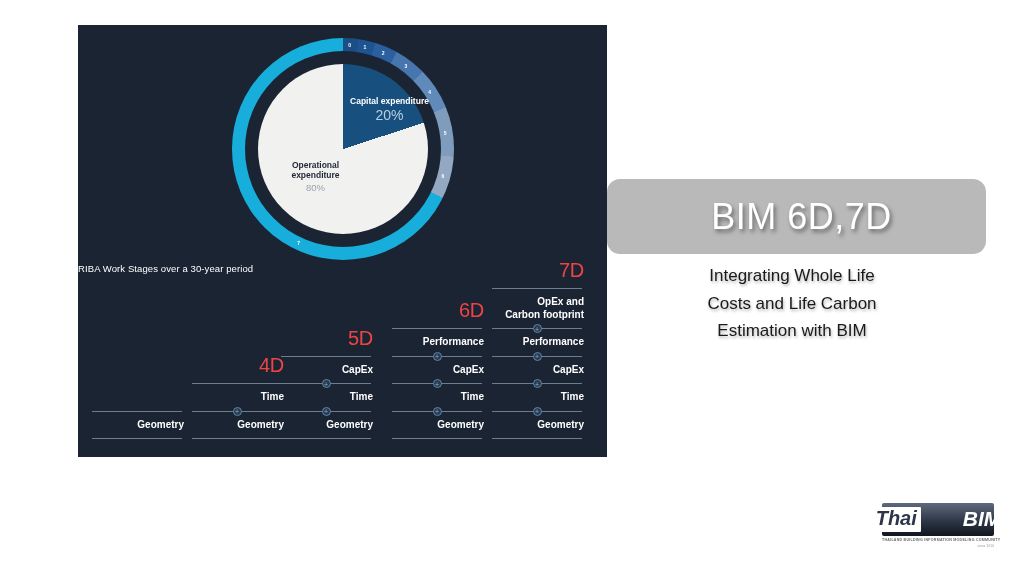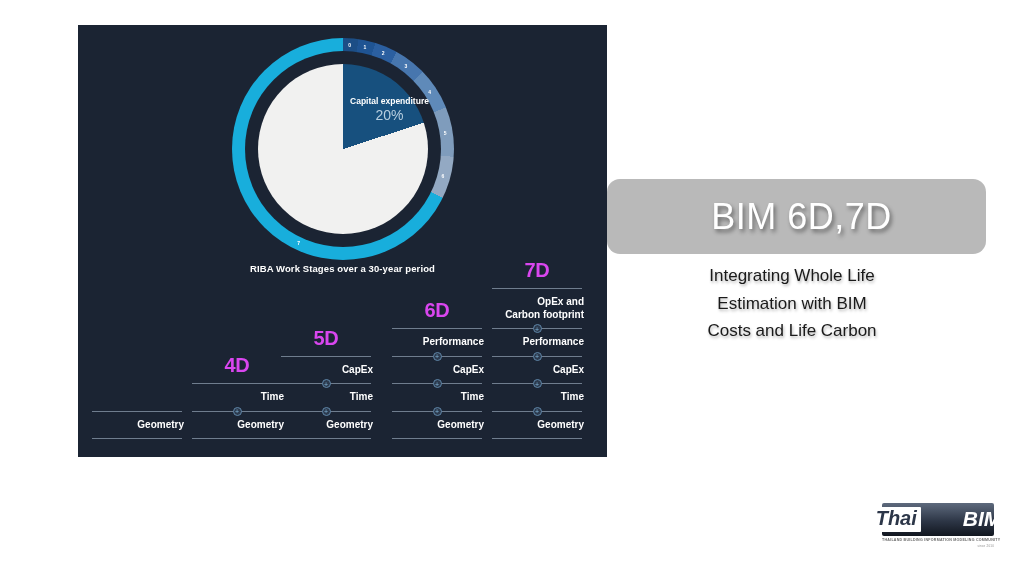--- a/index.html
+++ b/index.html
@@ -102,48 +102,47 @@
     font-weight: bold;
     transform: translate(-50%, -50%);
     pointer-events: none;
   }
 
   #riba-caption {
     position: absolute;
     left: 0;
     right: 0;
     top: 238px;
-    text-align: center;
     color: #ffffff;
     font-size: 9.5px;
-    font-weight: bold;
+    font-weight: normal;
     letter-spacing: .1px;
   }
 
   
   #dim-ladder {
     position: absolute;
     left: 12px;
     bottom: 18px;
     width: 505px;
     height: 250px;
   }
   .dim-col {
     position: absolute;
     bottom: 0;
     width: 94px;
     display: flex;
     flex-direction: column;
     align-items: stretch;
   }
   .dim-head {
-    text-align: center;
-    color: #d946ef;
+    text-align: right;
+    color: #ef4444;
     font-size: 20px;
-    font-weight: bold;
+    font-weight: normal;
     line-height: 1;
     padding-bottom: 8px;
     letter-spacing: -.3px;
   }
   .rule {
     position: relative;
     height: 1px;
     background: #6f7d8e;
     margin: 0 2px;
   }
@@ -285,20 +284,24 @@
   <div id="donut-wrap">
     <div id="ring-outer" style="background: conic-gradient(rgb(28, 78, 134) 0deg, rgb(28, 78, 134) 8deg, rgb(31, 84, 147) 8deg, rgb(31, 84, 147) 17deg, rgb(43, 95, 160) 17deg, rgb(43, 95, 160) 29deg, rgb(71, 118, 174) 29deg, rgb(71, 118, 174) 46deg, rgb(95, 138, 185) 46deg, rgb(95, 138, 185) 68deg, rgb(127, 156, 188) 68deg, rgb(127, 156, 188) 94deg, rgb(147, 169, 195) 94deg, rgb(147, 169, 195) 116deg, rgb(24, 174, 220) 116deg, rgb(24, 174, 220) 360deg);"></div>
     <div id="ring-mask"></div>
     <div id="pie-disc" style="background: conic-gradient(rgb(23, 80, 126) 0deg, rgb(23, 80, 126) 72deg, rgb(241, 241, 240) 72deg, rgb(241, 241, 240) 360deg);"></div>
 
     <div class="pie-label" id="capex-label">
       <span>Capital expenditure</span>
       <span id="capex-pct">20%</span>
     </div>
 
+    <div class="pie-label" id="opex-label">
+      <span>Operational expenditure</span>
+      <span id="opex-pct">80%</span>
+    </div>
   <span class="ring-num" style="left: 118.255px; top: 7.25334px;">0</span>
       <span class="ring-num" style="left: 133.51px; top: 9.46522px;">1</span>
       <span class="ring-num" style="left: 151.636px; top: 15.2675px;">2</span>
       <span class="ring-num" style="left: 174.311px; top: 28.4913px;">3</span>
       <span class="ring-num" style="left: 198.222px; top: 54.3575px;">4</span>
       <span class="ring-num" style="left: 213.72px; top: 94.7308px;">5</span>
       <span class="ring-num" style="left: 211.456px; top: 137.917px;">6</span>
       <span class="ring-num" style="left: 67.0477px; top: 205.256px;">7</span>
     </div>
 
@@ -376,22 +379,22 @@
       </div>
     </div>
 </div>
 
 <div id="title-plate">
   <span id="title-text">BIM 6D,7D</span>
 </div>
 
 <div id="subtitle-block">
   <span class="subtitle-line">Integrating Whole Life</span>
+  <span class="subtitle-line">Costs and Life Carbon</span>
   <span class="subtitle-line">Estimation with BIM</span>
-  <span class="subtitle-line">Costs and Life Carbon</span>
 </div>
 
 <div id="logo">
   <div id="logo-bar">
     <span id="logo-thai">Thai</span>
     <span id="logo-bim">BIM</span>
   </div>
   <div id="logo-tagline">THAILAND BUILDING INFORMATION MODELING COMMUNITY</div>
   <div id="logo-since">since 2010</div>
 </div>

